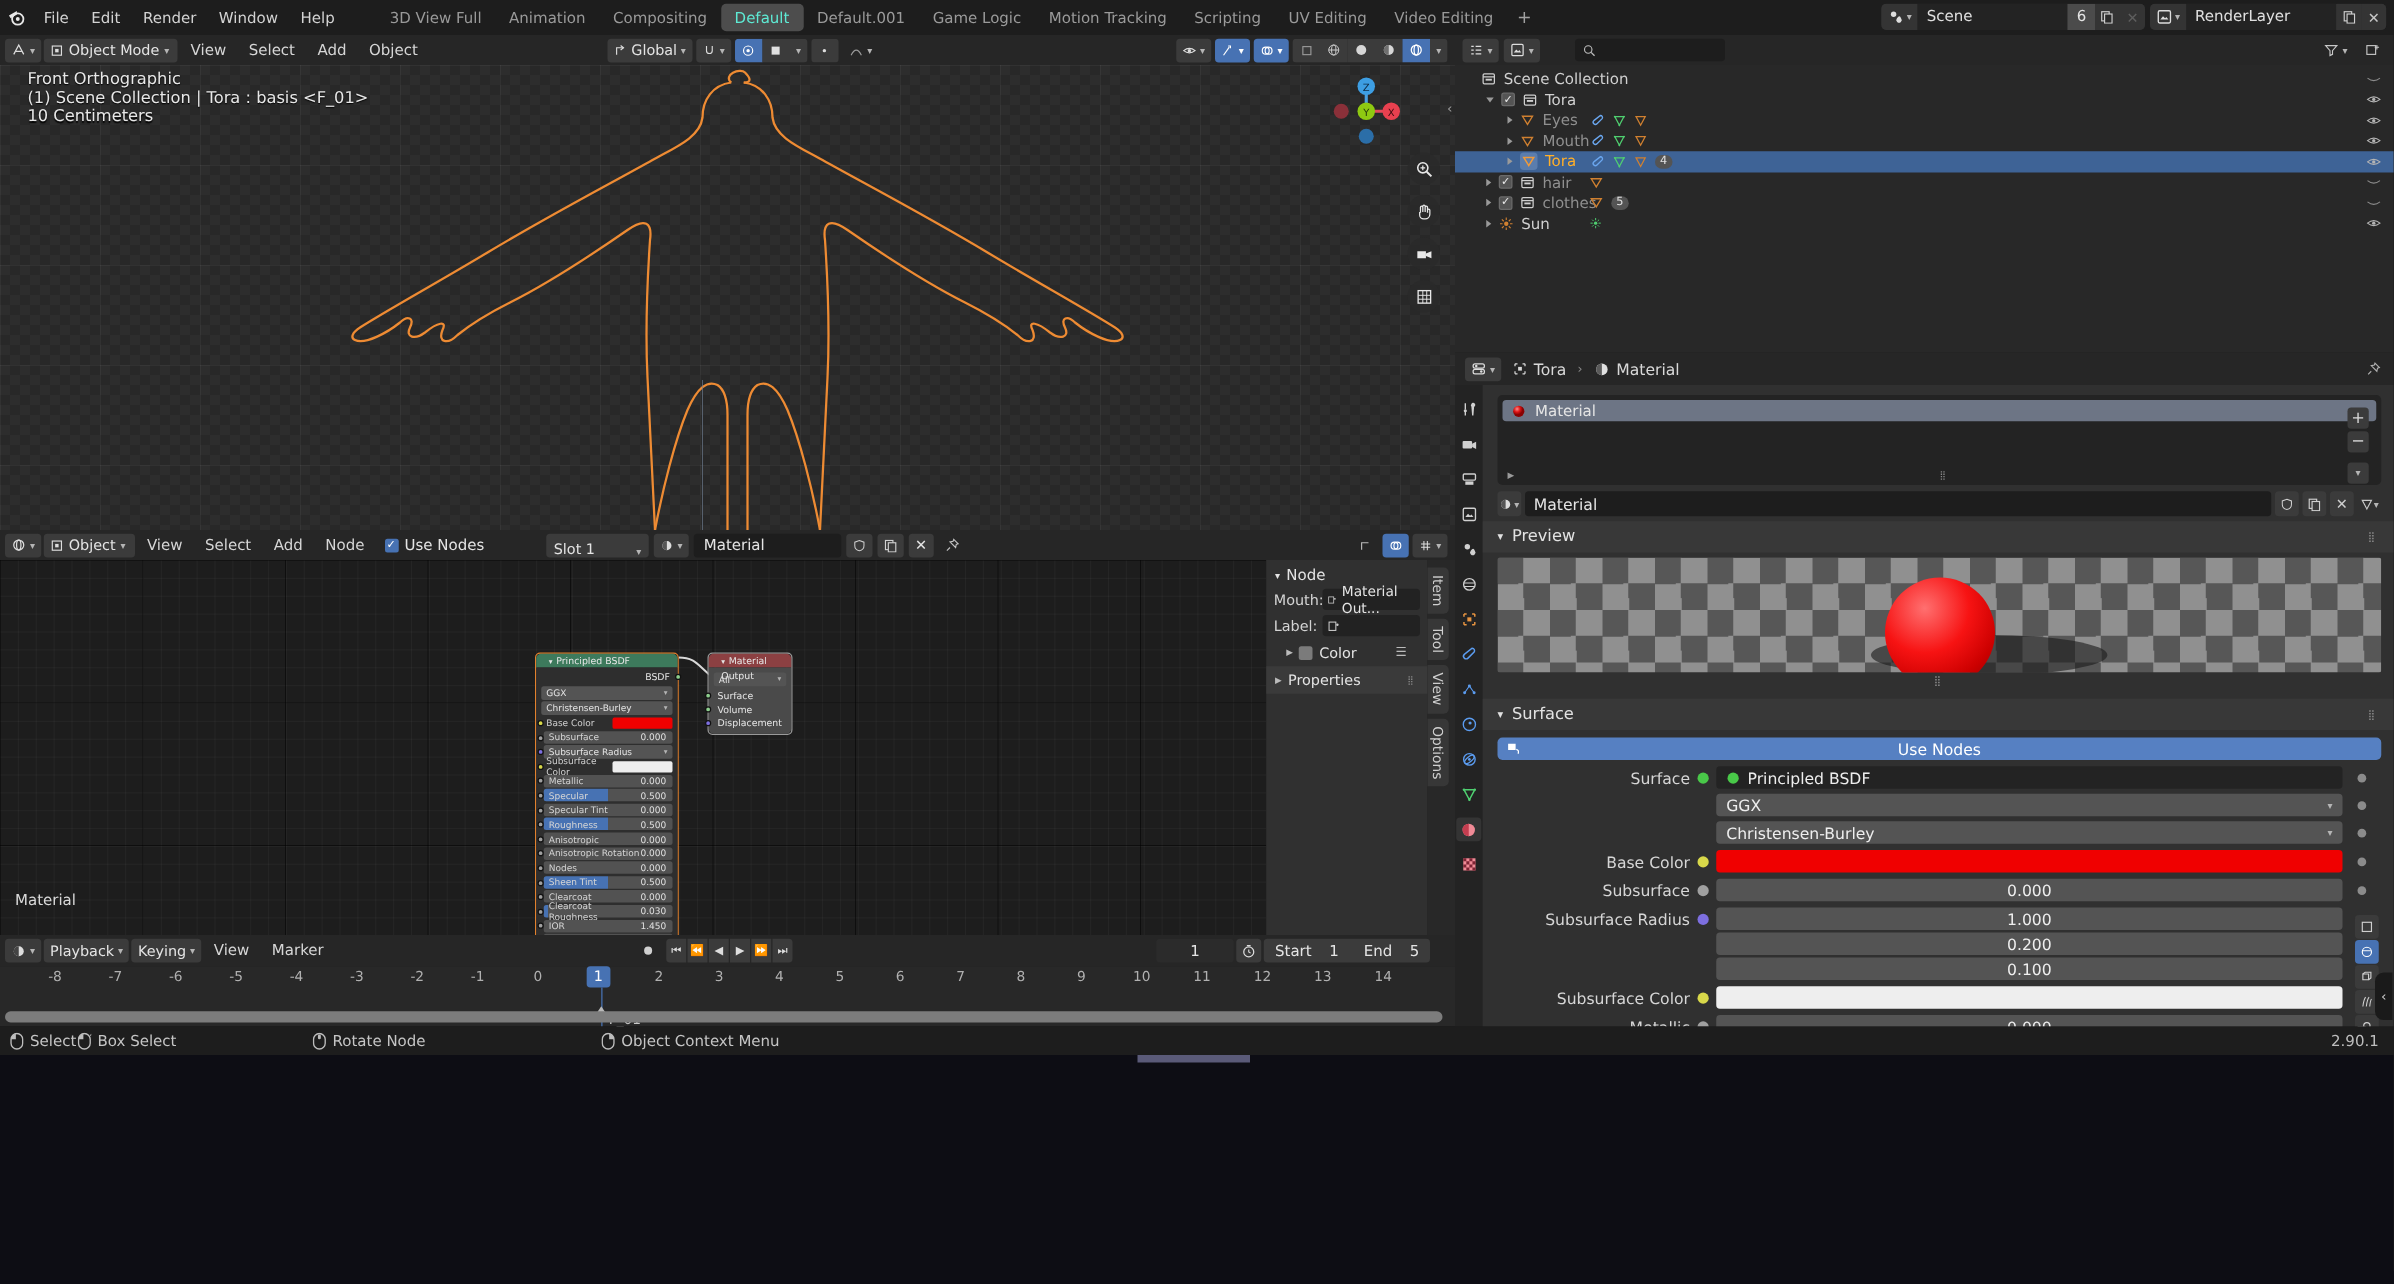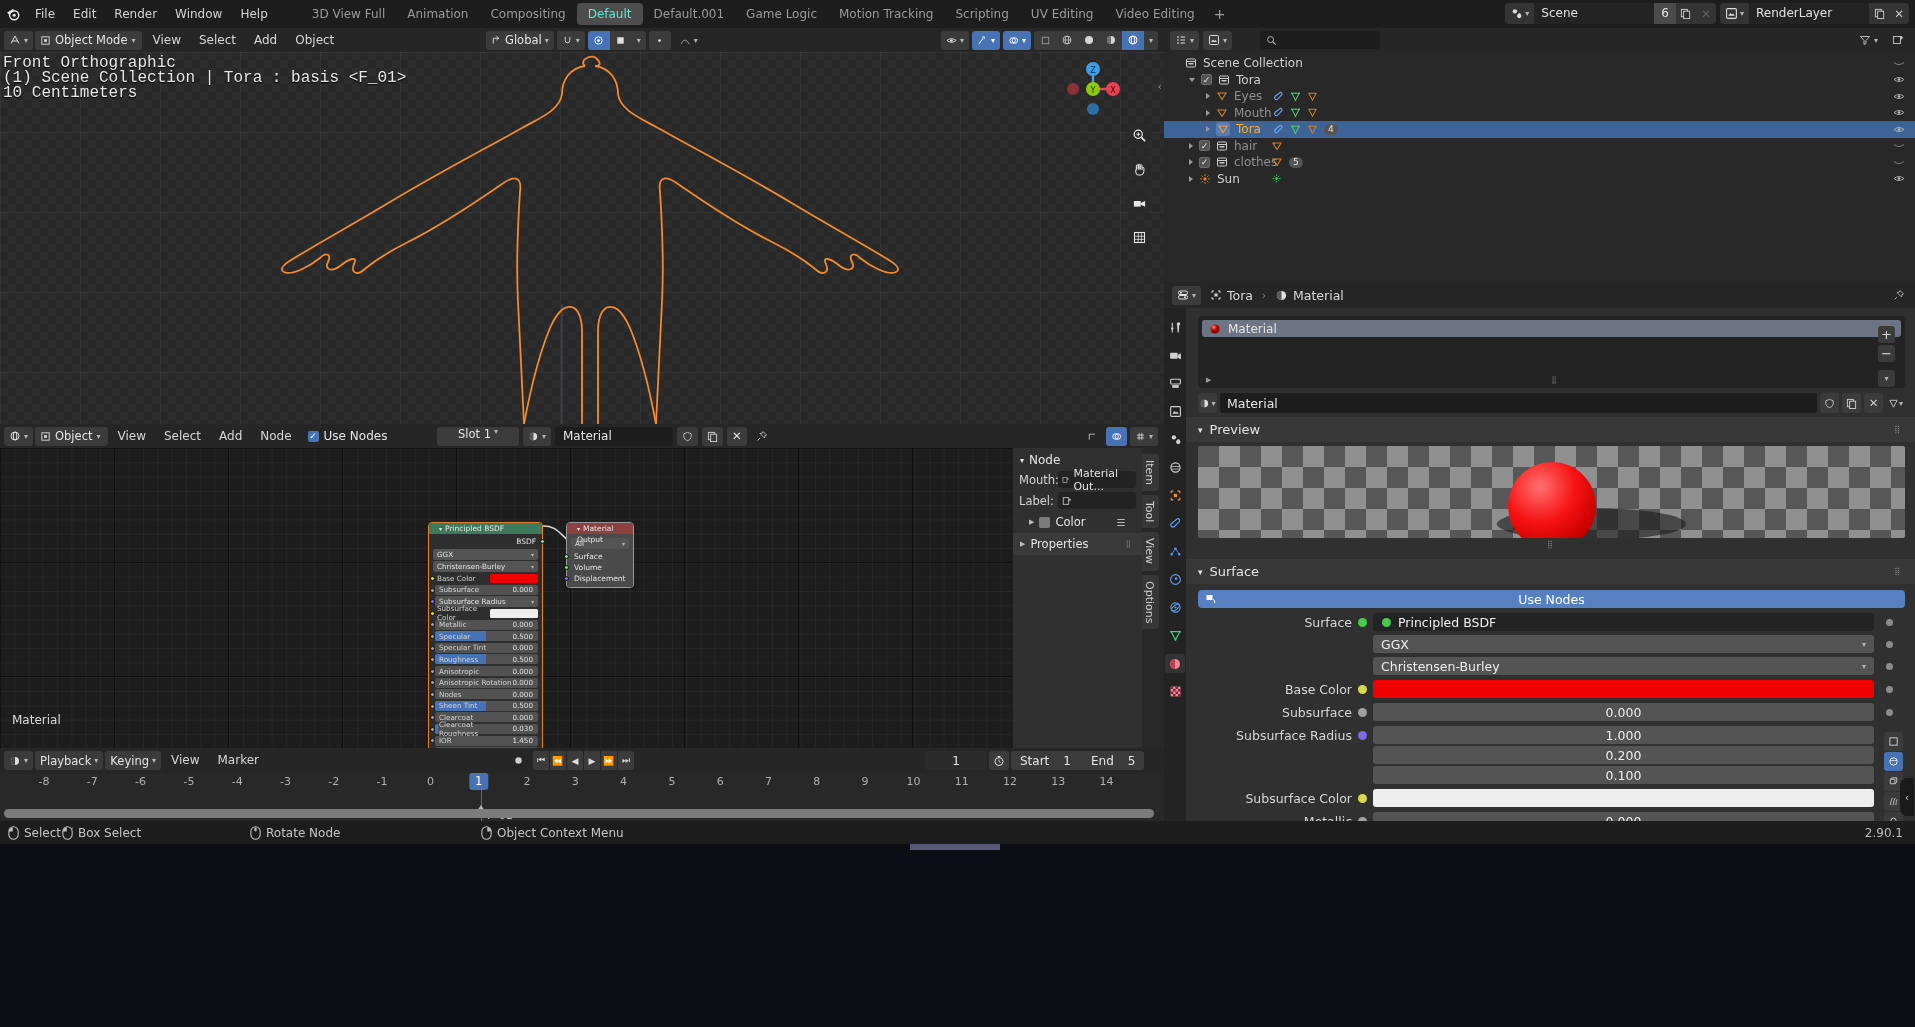--- a/index.html
+++ b/index.html
@@ -56,33 +56,33 @@
   .viewport {
     position:absolute; left:0; top:52px; width:1164px; height:372px;
     background:
       repeating-conic-gradient(#282828 0% 25%, #2d2d2d 0% 50%) 0 0 / 16px 16px;
     overflow:hidden;
   }
   .vp-grid { position:absolute; inset:0; background-image:
       linear-gradient(to right, rgba(255,255,255,.045) 1px, transparent 1px),
       linear-gradient(to bottom, rgba(255,255,255,.045) 1px, transparent 1px);
       background-size:80px 80px;}
-  .vp-text { position:absolute; left:3px; top:4px; font-size:16px; color:#e8e8e8; line-height:15px; text-shadow:0 1px 1px #000;font-family:Liberation Mono, monospace;}
+  .vp-text { position:absolute; left:22px; top:4px; font-size:13px; color:#e8e8e8; line-height:15px; text-shadow:0 1px 1px #000;}
   .gizmo { position:absolute; right:38px; top:4px; width:66px; height:66px;}
   .nav-btns { position:absolute; right:12px; top:70px; display:flex; flex-direction:column; gap:8px; align-items:center;}
   .nav-circ { width:26px; height:26px; border-radius:50%; background:rgba(42,42,42,.75); display:flex; align-items:center; justify-content:center; }
   .vp-collapse { position:absolute; right:2px; top:28px; color:#9a9a9a; font-size:11px;}
 
   
   .ne-header {
     position:absolute; left:0; top:424px; width:1164px; height:24px;
     background:#262626; display:flex; align-items:center; padding:0 4px; gap:2px;
   }
   .checkbox { width:11px; height:11px; border-radius:2px; background:#4772b3; display:flex; align-items:center; justify-content:center; color:#fff; font-size:9px; }
-  .ne-slot { background:#3b3b3b; border-radius:3px; height:19px; display:flex; align-items:flex-start; justify-content:space-between; padding:0 21px; width:82px;}
+  .ne-slot { background:#3b3b3b; border-radius:3px; height:19px; display:flex; align-items:flex-end; justify-content:space-between; padding:0 6px; width:82px;}
   .ne-matfield { background:#1d1d1d; border-radius:3px; height:19px; display:flex; align-items:center; padding:0 8px; width:118px; font-size:12px;}
 
   
   .nodecanvas {
     position:absolute; left:0; top:448px; width:1013px; height:300px;
     background:#1d1d1d; overflow:hidden;
   }
   .ncgrid { position:absolute; inset:0;
     background-image:
       linear-gradient(to right, rgba(255,255,255,.035) 1px, transparent 1px),

